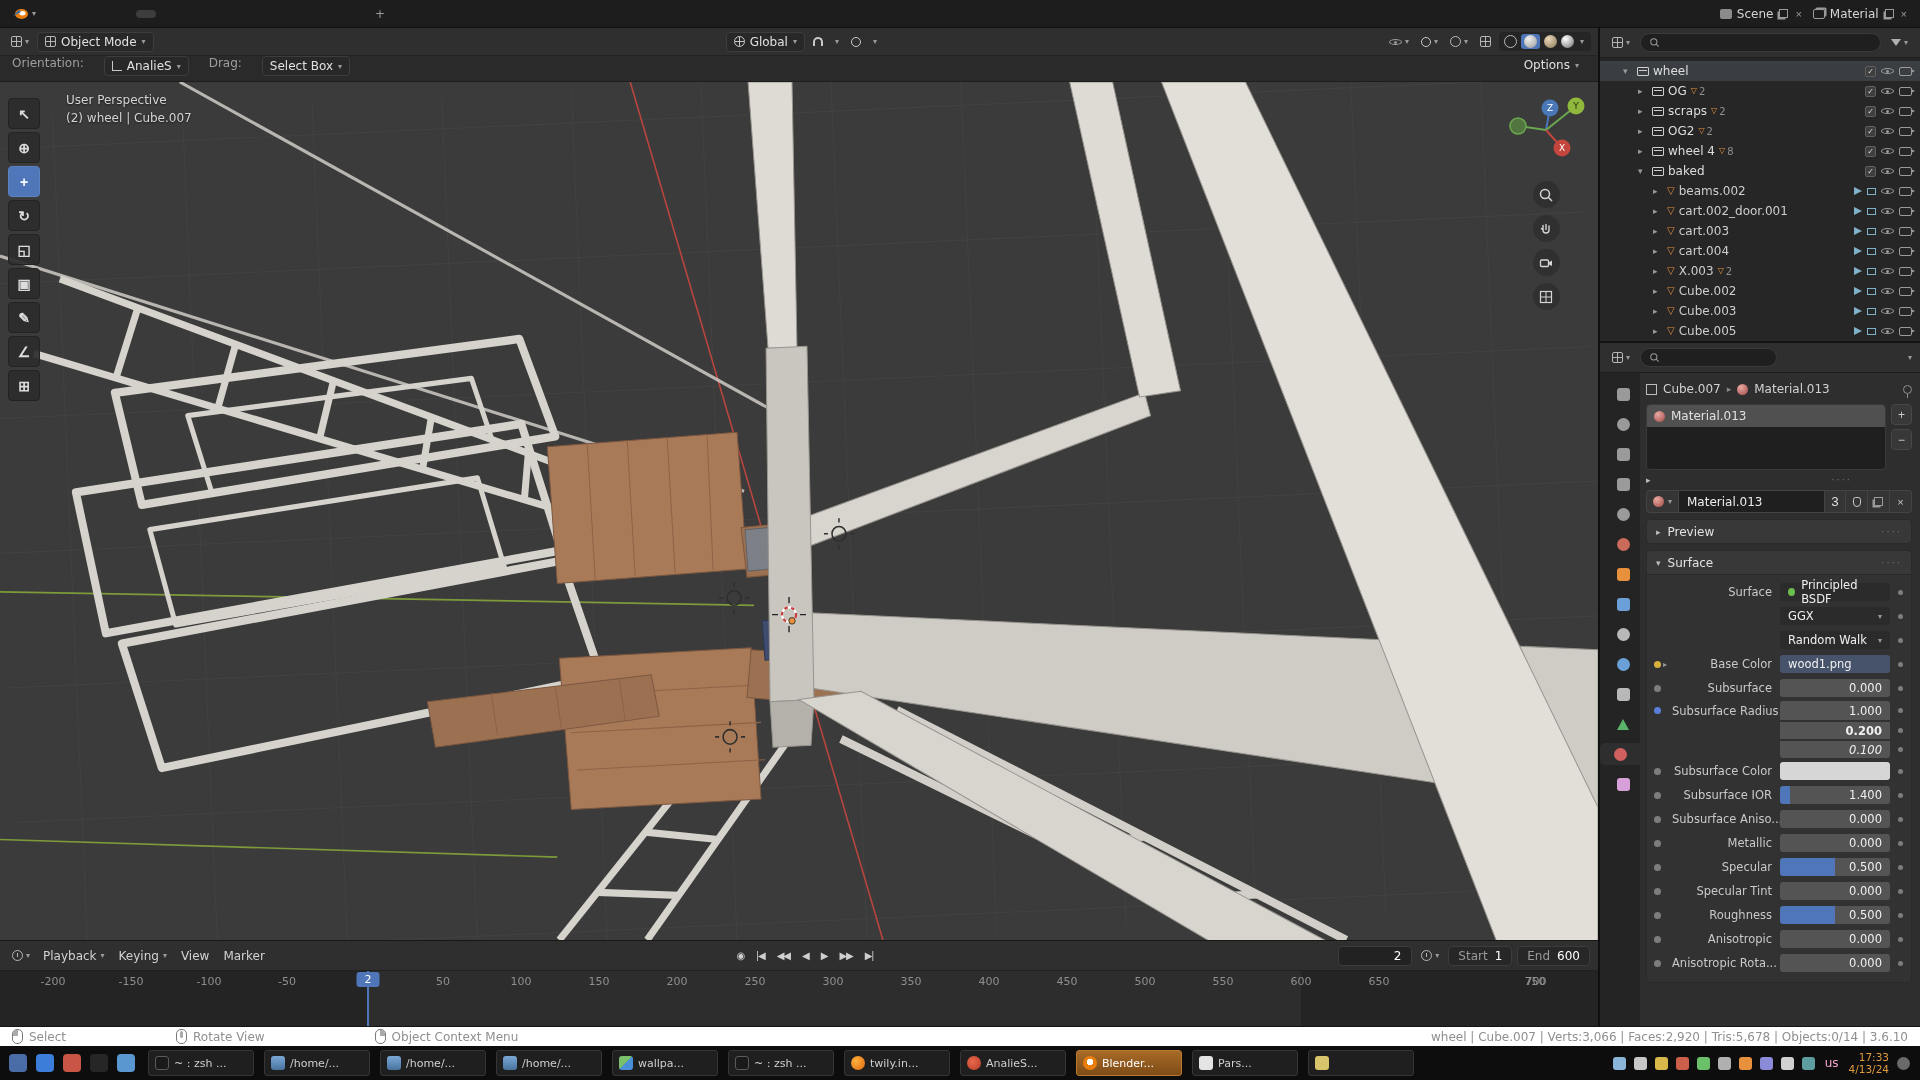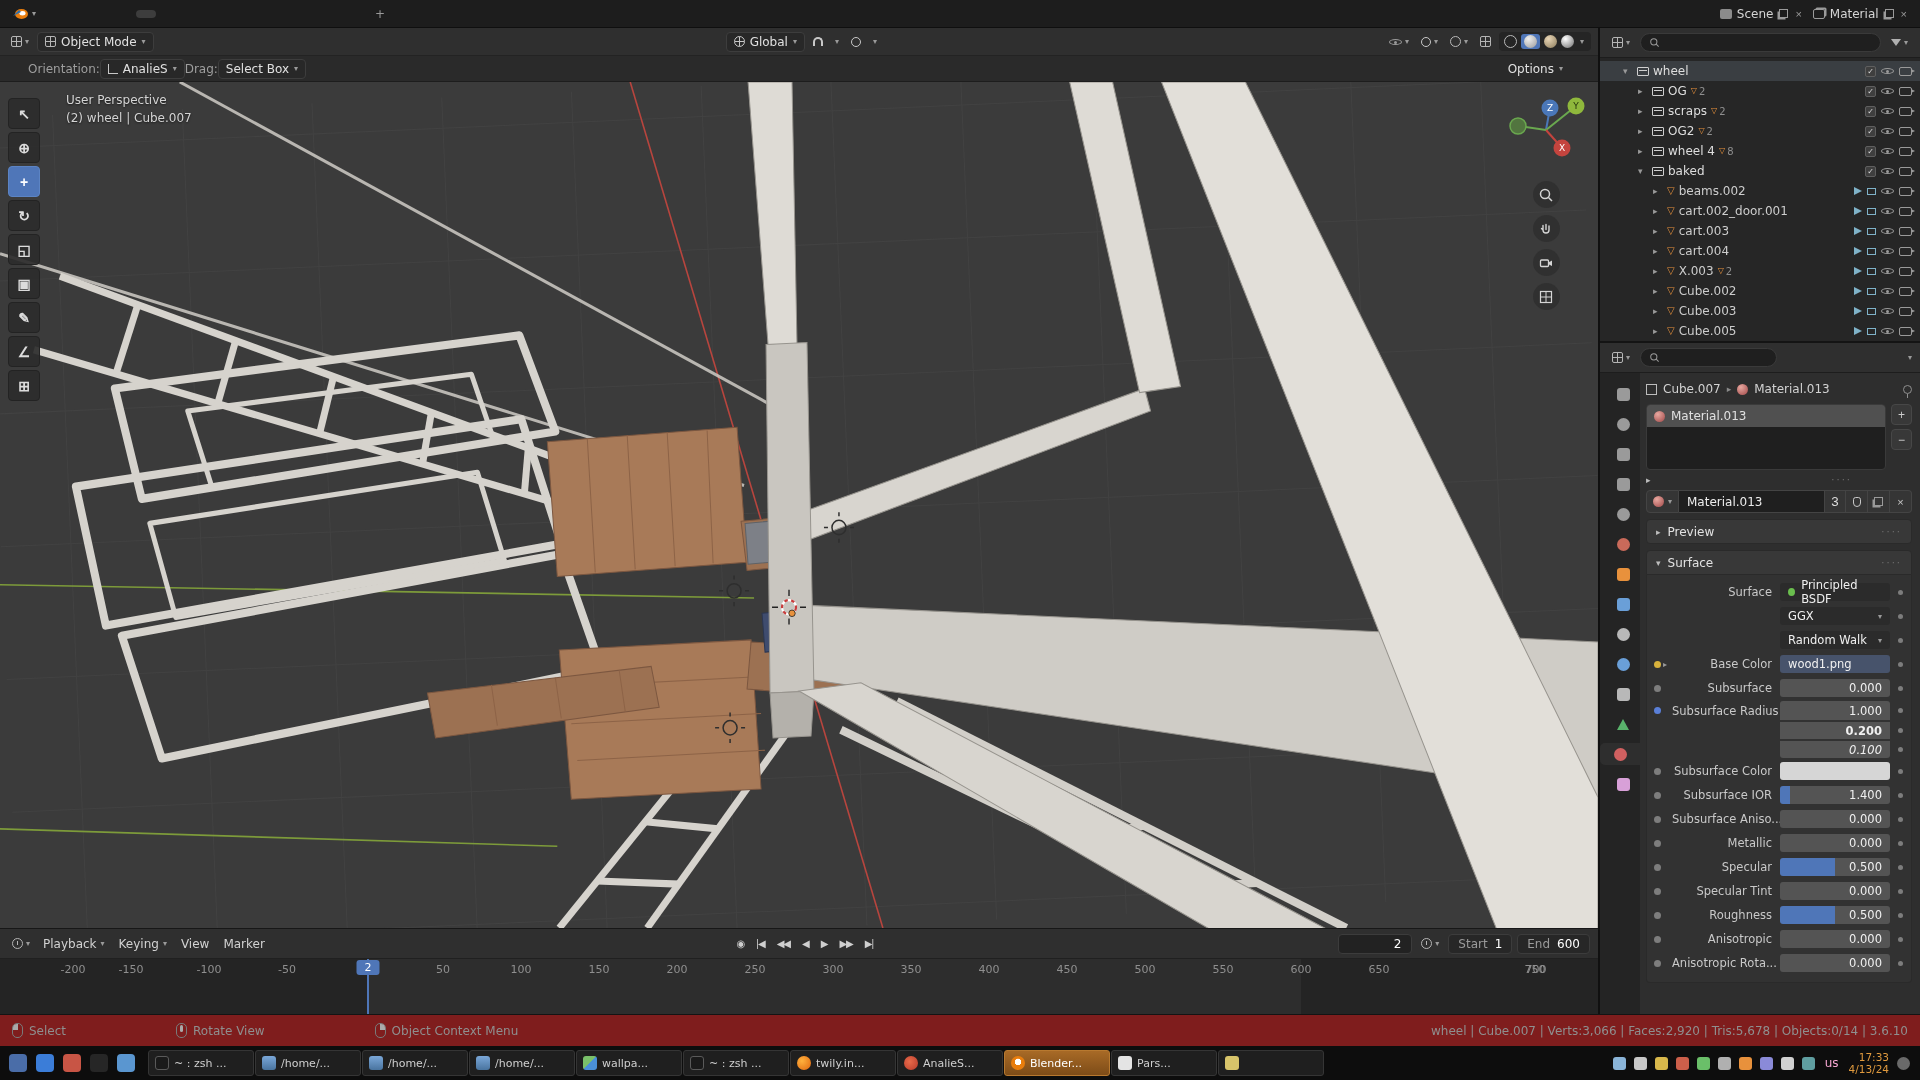--- a/index.html
+++ b/index.html
@@ -58,21 +58,21 @@
   .circle-ic { width:10px; height:10px; border:1px solid #c8c8c8; border-radius:50%; }
   .sphere { width:13px; height:13px; border-radius:50%; }
   .sph-wire { border:1px solid #b9b9b9; }
   .sph-solid { background:radial-gradient(circle at 35% 30%, #efefef, #9a9a9a); }
   .sph-mat { background:radial-gradient(circle at 35% 30%, #e8d5b5, #8a7a5a); }
   .sph-rend { background:radial-gradient(circle at 35% 30%, #fff, #6a6a6a); }
   .shade-group { display:flex; align-items:center; gap:4px; background:#252525; border-radius:4px; padding:2px 5px; }
   .shade-active { background:#4f76b8; border-radius:3px; padding:1px 3px; display:flex; }
 
   .tool-settings { height:26px; background:#2a2a2a; border-bottom:1px solid #1d1d1d;
-                   display:flex; align-items:center; padding:0 28px; gap:0; flex:0 0 auto; }
+                   display:flex; align-items:flex-start; padding:0 12px; gap:20px; flex:0 0 auto; }
   .ts-label { color:#9e9e9e; }
   .axes-ic { width:10px; height:10px; border-left:1px solid #c8c8c8; border-bottom:1px solid #c8c8c8; }
 
   
   .viewport { position:relative; flex:1; overflow:hidden; background:#3b3b3b; min-height:0; }
   .vp-scene { position:absolute; inset:0; width:100%; height:100%; display:block; }
   .vp-overlay-text { position:absolute; left:66px; top:9px; color:#d4d4d4; font-size:12px; line-height:18px;
                      text-shadow:0 1px 2px rgba(0,0,0,.55); }
   .vp-toolbar { position:absolute; left:8px; top:16px; display:flex; flex-direction:column; gap:3px; }
   .tool-btn { width:32px; height:31px; border-radius:4px; background:rgba(44,44,44,.92); border:1px solid #232323;
@@ -215,21 +215,21 @@
   .stack-mid .pfield { border-radius:0; height:17px; }
   .stack-bot .pfield { border-radius:0 0 3px 3px; height:17px;font-style:italic; }
   .pkey { width:13px; display:flex; justify-content:flex-end; flex:0 0 auto; }
   .pkey i { width:5px; height:5px; border-radius:50%; background:#7d7d7d; }
   .pfield.dropdown { background:#2b2b2b; padding:0 8px; justify-content:flex-start; }
   .pfield.dropdown .caret { margin-left:auto; }
   .pfield.nodelink { background:#2b2b2b; padding:0 8px; gap:6px; }
   .dot-green { width:8px; height:8px; border-radius:50%; background:#6abe4e; }
 
   
-  .statusbar { height:32px; background:#7f1d1d; border-top:1px solid #141414; display:flex; align-items:center;
+  .statusbar { height:20px; background:#ffffff; border-top:1px solid #141414; display:flex; align-items:center;
                padding:0 12px; gap:102px; color:#8f8f8f; flex:0 0 auto; }
   .hint { display:flex; align-items:center; }
   .mouse { width:11px; height:15px; border:1px solid #7a7a7a; border-radius:5px; position:relative;
            display:inline-block; margin-right:6px; }
   .mouse-left .mouse::before { content:""; position:absolute; left:0; top:0; width:5px; height:6px;
                                background:#aaa; border-radius:4px 0 0 0; }
   .mouse-middle .mouse::before { content:""; position:absolute; left:3px; top:1px; width:3px; height:7px;
                                  background:#aaa; border-radius:2px; }
   .mouse-right .mouse::before { content:""; position:absolute; right:0; top:0; width:5px; height:6px;
                                 background:#aaa; border-radius:0 4px 0 0; }
@@ -635,21 +635,21 @@
             <div class="pill">
               <span class="lbl">End</span>
               <span class="val">600</span>
             </div>
           </div>
         </div>
         <div class="tl-body">
           <div class="tl-range" style="left: 366.56px; width: 934.44px;"></div>
           <div>
 
-          <span class="tl-tick" style="left: 53px; margin-left: 20px;"><span>-200</span></span>
+          <span class="tl-tick" style="left: 53px;"><span>-200</span></span>
               <span class="tl-tick" style="left: 131px;"><span>-150</span></span>
               <span class="tl-tick" style="left: 209px;"><span>-100</span></span>
               <span class="tl-tick" style="left: 287px;"><span>-50</span></span>
               <span class="tl-tick" style="left: 443px;"><span>50</span></span>
               <span class="tl-tick" style="left: 521px;"><span>100</span></span>
               <span class="tl-tick" style="left: 599px;"><span>150</span></span>
               <span class="tl-tick" style="left: 677px;"><span>200</span></span>
               <span class="tl-tick" style="left: 755px;"><span>250</span></span>
               <span class="tl-tick" style="left: 833px;"><span>300</span></span>
               <span class="tl-tick" style="left: 911px;"><span>350</span></span>
@@ -1290,21 +1290,21 @@
         <button class="launcher" style="--c: #c85545;">
           <i></i>
         </button>
         <button class="launcher" style="--c: #262626;">
           <i></i>
         </button>
         <button class="launcher" style="--c: #5a96d0;">
           <i></i>
         </button>
       </div>
-    <div style="display:flex;gap:1px;margin-left:6px">
+    <div style="display:flex;gap:10px;margin-left:6px">
 
     <button class="task-btn icon-terminal">
           <span class="tb-icon"></span>
           <span class="task-label">~ : zsh ...</span>
         </button>
         <button class="task-btn icon-folder">
           <span class="tb-icon"></span>
           <span class="task-label">/home/...</span>
         </button>
         <button class="task-btn icon-folder">

